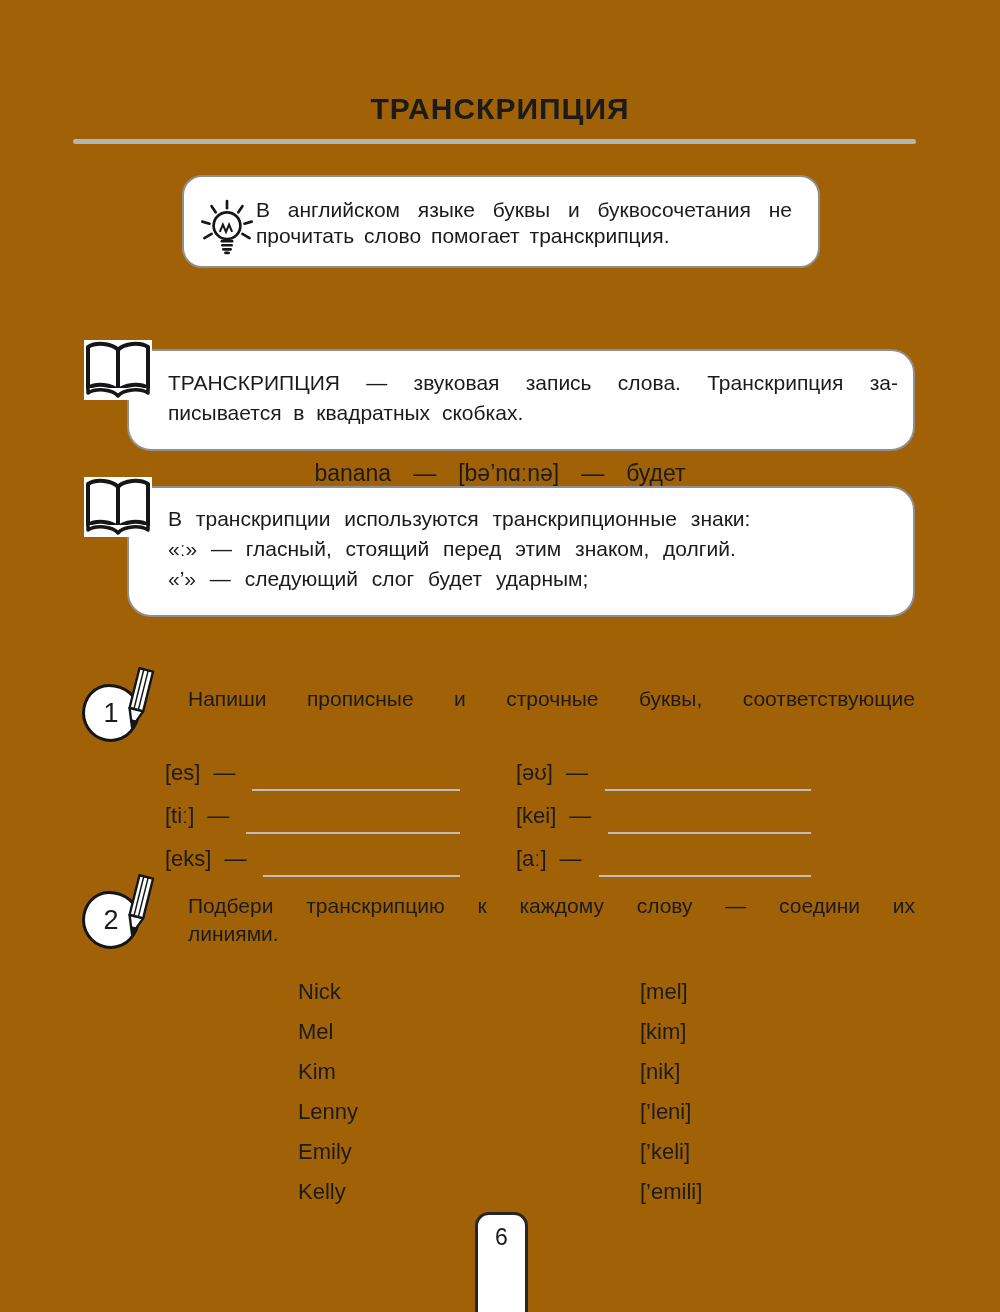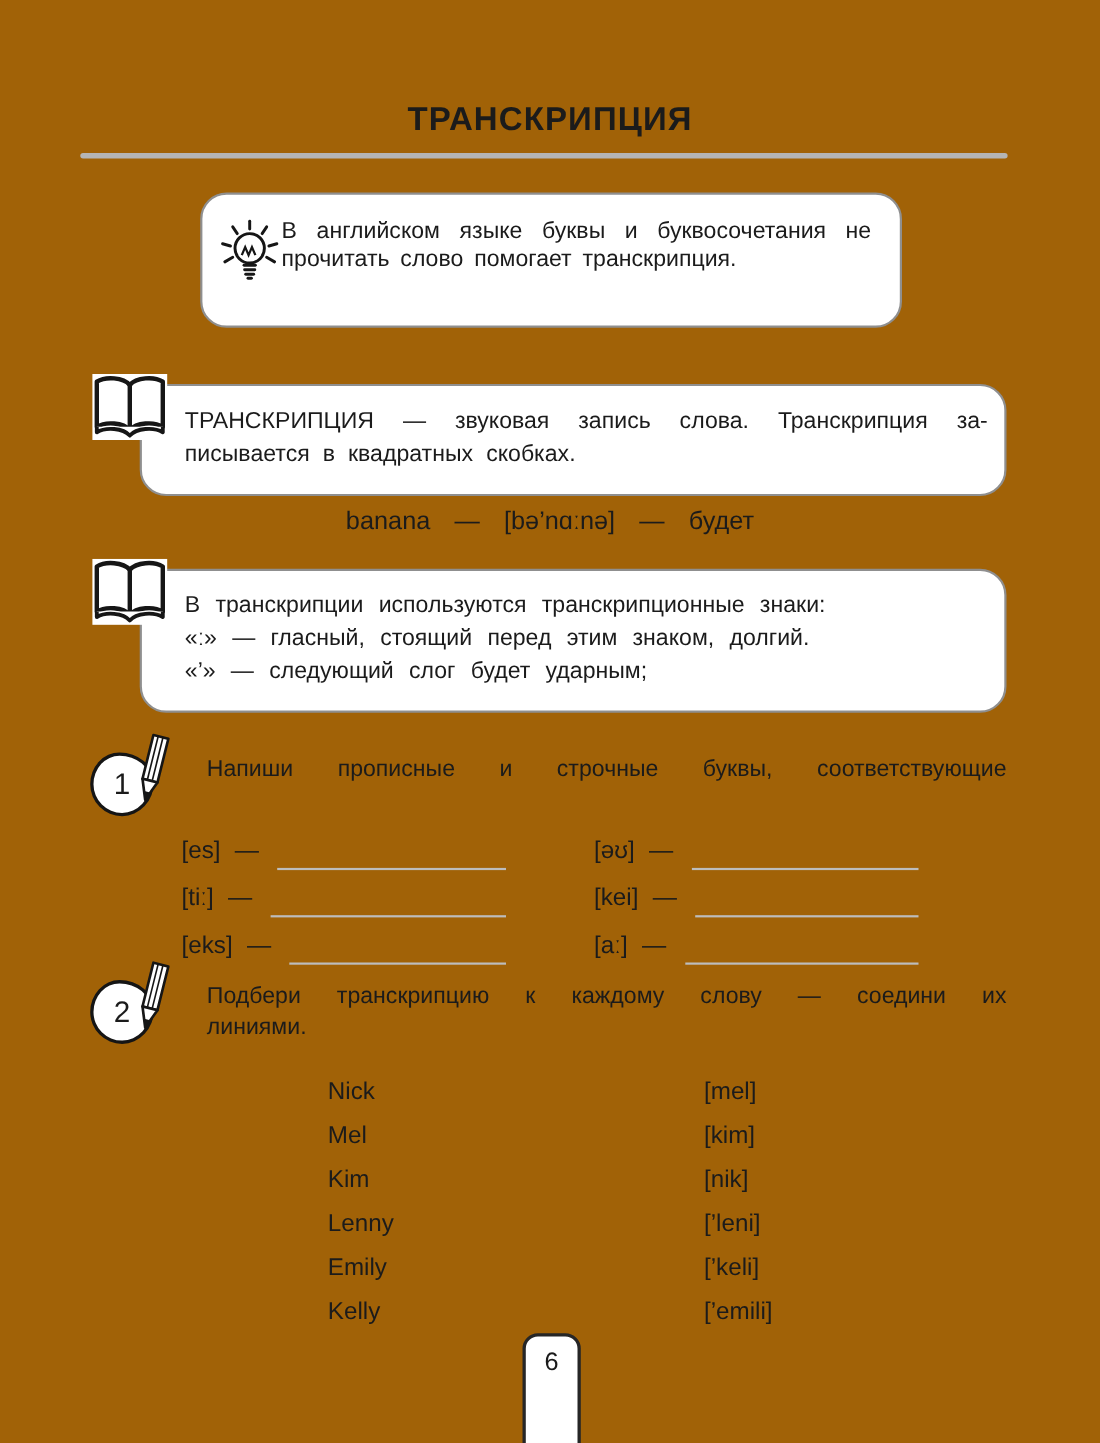--- a/index.html
+++ b/index.html
@@ -14,23 +14,23 @@
     text-align:center; font-size:30px; font-weight:700; letter-spacing:1px;
   }
   .rule {
     position:absolute; left:73px; top:139px; width:843px; height:5px;
     background:#b5b5b5; border-radius:3px;
   }
   .box {
     position:absolute; border:2px solid #8f8f8f; border-radius:24px;
     box-sizing:border-box; background:#fff;
   }
-  .tip-box   { left:182px; top:175px; width:638px; height:123px; }
+  .tip-box   { left:182px; top:175px; width:638px; height:93px;border-radius:20px; }
   .def-box-1 { left:127px; top:349px; width:788px; height:102px; }
-  .def-box-2 { left:127px; top:517px; width:788px; height:131px; }
+  .def-box-2 { left:127px; top:486px; width:788px; height:131px; }
 
   .tip-text  { position:absolute; left:72px; right:26px; top:20px;
                font-size:21px; line-height:26px; word-spacing:4px; }
   .def-text-1{ position:absolute; left:39px; right:15px; top:17px;
                font-size:21px; line-height:30px; word-spacing:6px; }
   .def-text-2{ position:absolute; left:39px; right:15px; top:16px;
                font-size:21px; line-height:30px; word-spacing:8px; }
   .jline { text-align:justify; text-align-last:justify; }
   .lline { text-align:left; }
 
@@ -58,21 +58,21 @@
 
   .instr {
     position:absolute; left:188px; width:727px;
     font-size:21px; line-height:28px; word-spacing:5px;
   }
   .instr-1 { top:685px; }
   .instr-2 { top:892px; }
 
   .items {
     position:absolute; left:165px; top:752px; width:670px;
-    display:grid; grid-template-columns:295px 295px; column-gap:80px;
+    display:grid; grid-template-columns:295px 295px; column-gap:56px;
     font-size:22px;
   }
   .item-row { display:flex; align-items:flex-end; height:43px; padding-bottom:4px; box-sizing:border-box; }
   .item-label { padding-bottom:5px; }
   .item-dash  { margin-left:13px; padding-bottom:5px; }
   .item-blank { flex:1; margin-left:17px; border-bottom:2px solid #bdbdbd; height:2px; }
 
   .match-words  { position:absolute; left:298px; top:972px; font-size:22px; }
   .match-trans  { position:absolute; left:640px; top:972px; font-size:22px; }
   .match-row { height:40px; line-height:40px; }

